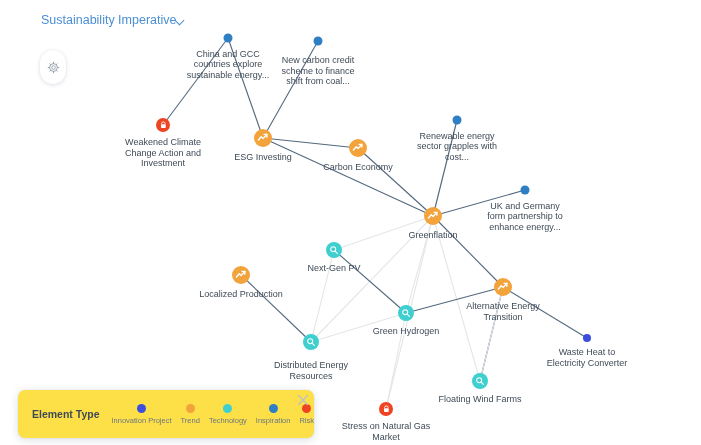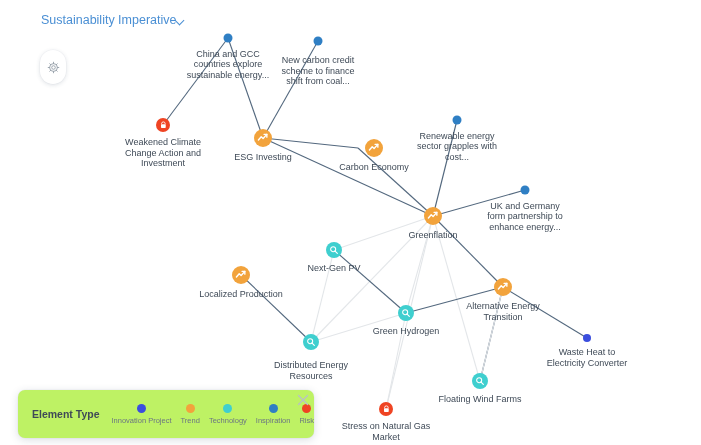--- a/index.html
+++ b/index.html
@@ -125,21 +125,21 @@
     z-index: 25;
   }
 
   
   #legend {
     position: absolute;
     left: 18px;
     top: 390px;
     width: 296px;
     height: 48px;
-    background: #bef264;
+    background: #fde047;
     border-radius: 7px;
     box-shadow: 0 2px 9px rgba(40,60,90,0.17), 0 0 0 0.5px rgba(40,60,90,0.05);
     z-index: 50;
     display: flex;
     align-items: center;
     padding: 0 10px 0 14px;
     box-sizing: border-box;
   }
   #legend .legend-title {
     font-size: 10.5px;
@@ -263,21 +263,21 @@
         </div>
         <div class="node" style="left: 263px; top: 138px;">
           <div class="bubble" style="width: 18px; height: 18px; background: rgb(242, 163, 60);">
             <svg width="11.25" height="11.25" viewBox="0 0 24 24" class="glyph">
               <path d="M3 17 L9 10 L13 14 L21 5" fill="none" stroke="#ffffff" stroke-width="3" stroke-linecap="round" stroke-linejoin="round"></path>
               <path d="M15 5 L21 5 L21 11" fill="none" stroke="#ffffff" stroke-width="3" stroke-linecap="round" stroke-linejoin="round"></path>
             </svg>
           </div>
           <div class="node-label" style="top: 23px;">ESG Investing</div>
         </div>
-        <div class="node" style="left: 374px; top: 148px;">
+        <div class="node" style="left: 358px; top: 148px;">
           <div class="bubble" style="width: 18px; height: 18px; background: rgb(242, 163, 60);">
             <svg width="11.25" height="11.25" viewBox="0 0 24 24" class="glyph">
               <path d="M3 17 L9 10 L13 14 L21 5" fill="none" stroke="#ffffff" stroke-width="3" stroke-linecap="round" stroke-linejoin="round"></path>
               <path d="M15 5 L21 5 L21 11" fill="none" stroke="#ffffff" stroke-width="3" stroke-linecap="round" stroke-linejoin="round"></path>
             </svg>
           </div>
           <div class="node-label" style="top: 23px;">Carbon Economy</div>
         </div>
         <div class="node" style="left: 457px; top: 120px;">
           <div class="bubble" style="width: 9px; height: 9px; background: rgb(47, 127, 196);"></div>

